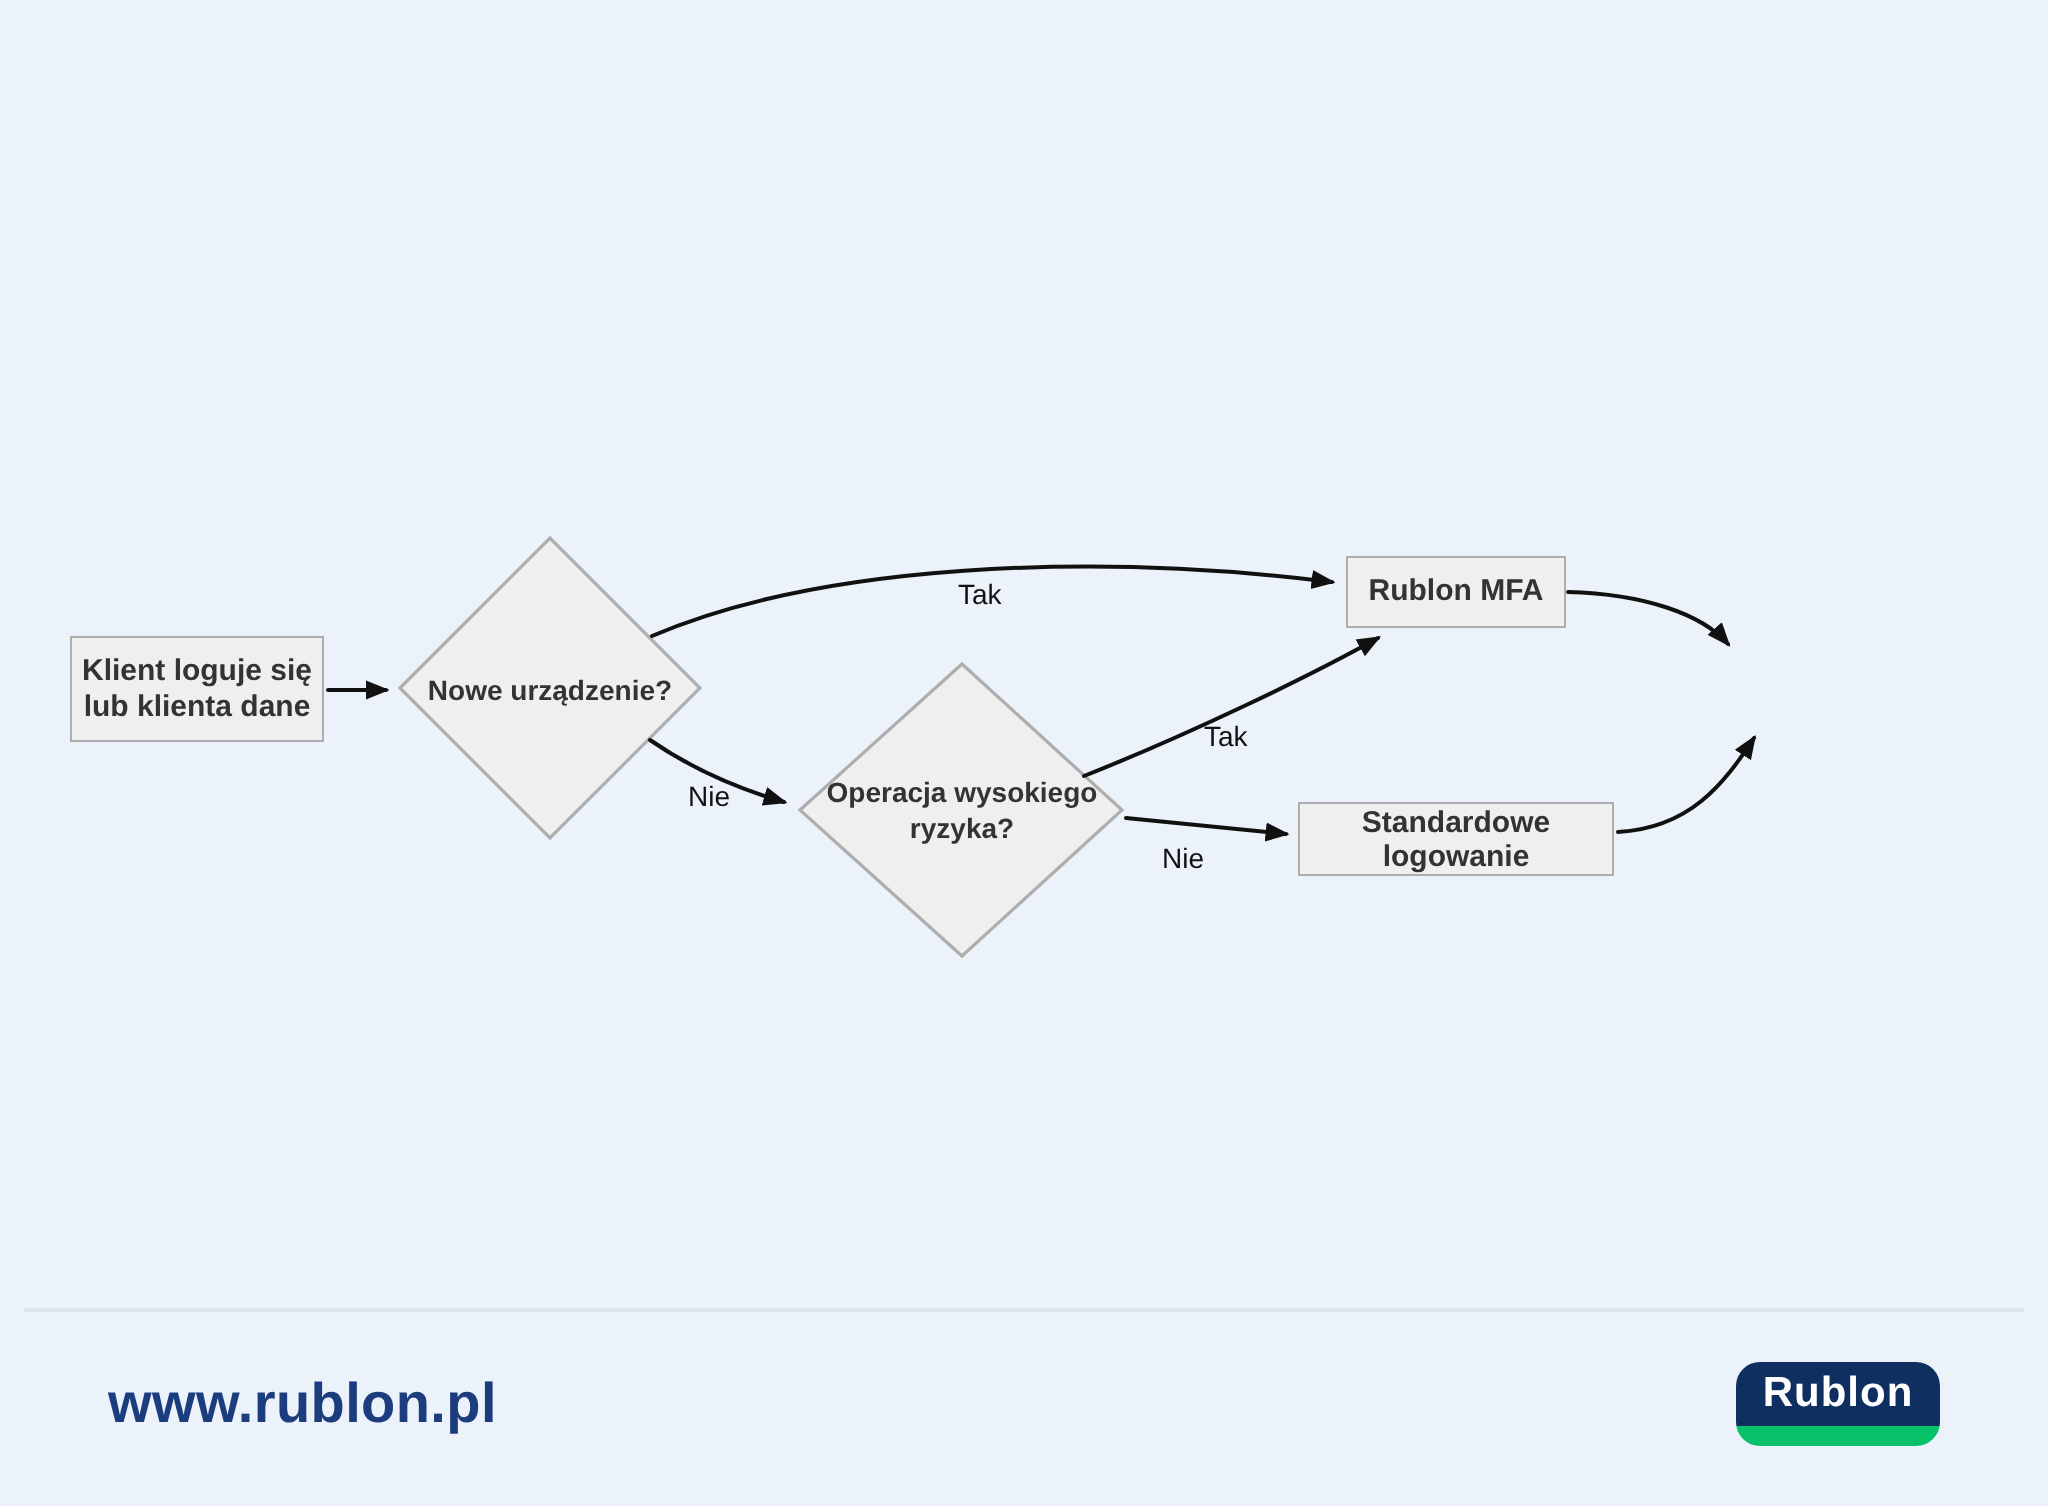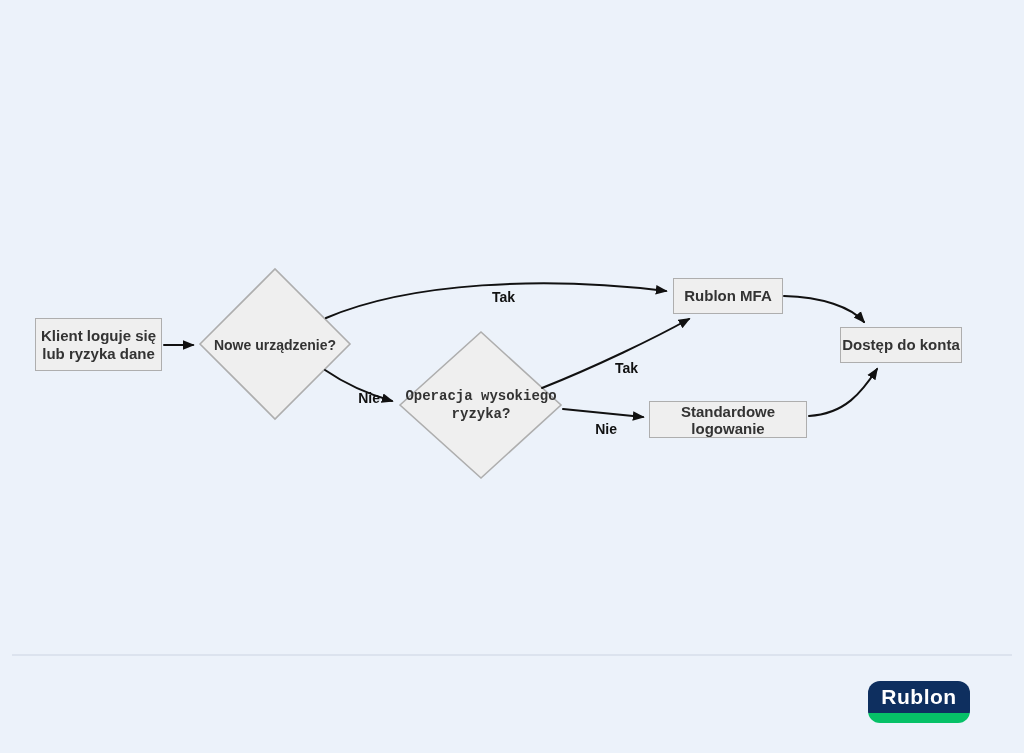--- a/index.html
+++ b/index.html
@@ -71,23 +71,23 @@
   .diamond-label{
     position:absolute;
     text-align:center;
     font-size:14px;
     font-weight:bold;
     color:var(--node-text);
     line-height:18px;
   }
   .edge-label{
     position:absolute;
-    text-align:right;
+    text-align:left;
     font-size:14px;
-    font-weight:bold;
+    font-weight:normal;
     color:var(--arrow);
   }
   .footer-divider{
     position:absolute;
     left:12px; top:654px;
     width:1000px; height:2px;
     background:var(--divider);
   }
   .website{
     position:absolute;
@@ -143,49 +143,47 @@
     <path class="edge" d="M 326 318 C 410 282, 545 276, 666 291" marker-end="url(#arrowhead)"></path>
     <path class="edge" d="M 325 370 Q 354 390 392 401" marker-end="url(#arrowhead)"></path>
     <path class="edge" d="M 542 388 C 595 367, 655 338, 689 319" marker-end="url(#arrowhead)"></path>
     <path class="edge" d="M 563 409 L 643 417" marker-end="url(#arrowhead)"></path>
     <path class="edge" d="M 784 296 C 822 297, 851 307, 864 322" marker-end="url(#arrowhead)"></path>
     <path class="edge" d="M 809 416 C 845 414, 862 392, 877 369" marker-end="url(#arrowhead)"></path>
   </svg>
 
   <div class="node-box" style="left:35px; top:318px; width:127px; height:53px;">
     <span>Klient loguje się</span>
-    <span>lub ryzyka dane</span>
+    <span>lub klienta dane</span>
   </div>
 
   <div class="diamond-label" style="left:202px; top:336px; width:146px;">Nowe urządzenie?</div>
 
-  <div class="diamond-label" style="left:401px; top:387px; width:160px;font-family:Liberation Mono, monospace;">
+  <div class="diamond-label" style="left:401px; top:387px; width:160px;">
     <span style="display:block;">Operacja wysokiego</span>
     <span style="display:block;">ryzyka?</span>
   </div>
 
   <div class="node-box" style="left:673px; top:278px; width:110px; height:36px;">
     <span>Rublon MFA</span>
   </div>
 
   <div class="node-box" style="left:649px; top:401px; width:158px; height:37px; line-height:17px;">
     <span>Standardowe</span>
     <span>logowanie</span>
   </div>
 
-  <div class="node-box" style="left:840px; top:327px; width:122px; height:36px;">
-    <span>Dostęp do konta</span>
-  </div>
 
   <div class="edge-label" style="left:479px; top:289px; width:36px;">Tak</div>
   <div class="edge-label" style="left:344px; top:390px; width:36px;">Nie</div>
   <div class="edge-label" style="left:602px; top:360px; width:36px;">Tak</div>
   <div class="edge-label" style="left:581px; top:421px; width:36px;">Nie</div>
 
   <div class="footer-divider"></div>
 
+  <div class="website">www.rublon.pl</div>
 
   <div class="logo">
     <div class="logo-top">Rublon</div>
     <div class="logo-bottom"></div>
   </div>
 
 </div>
 
 </body></html>

